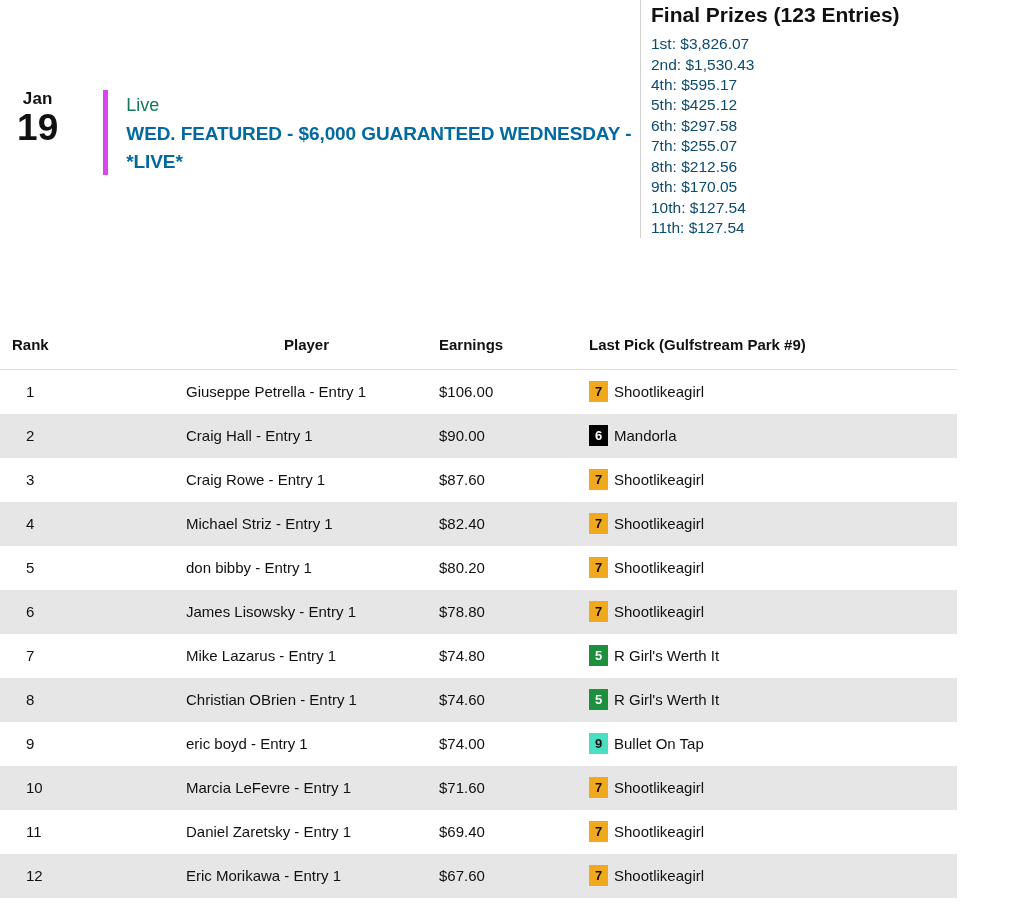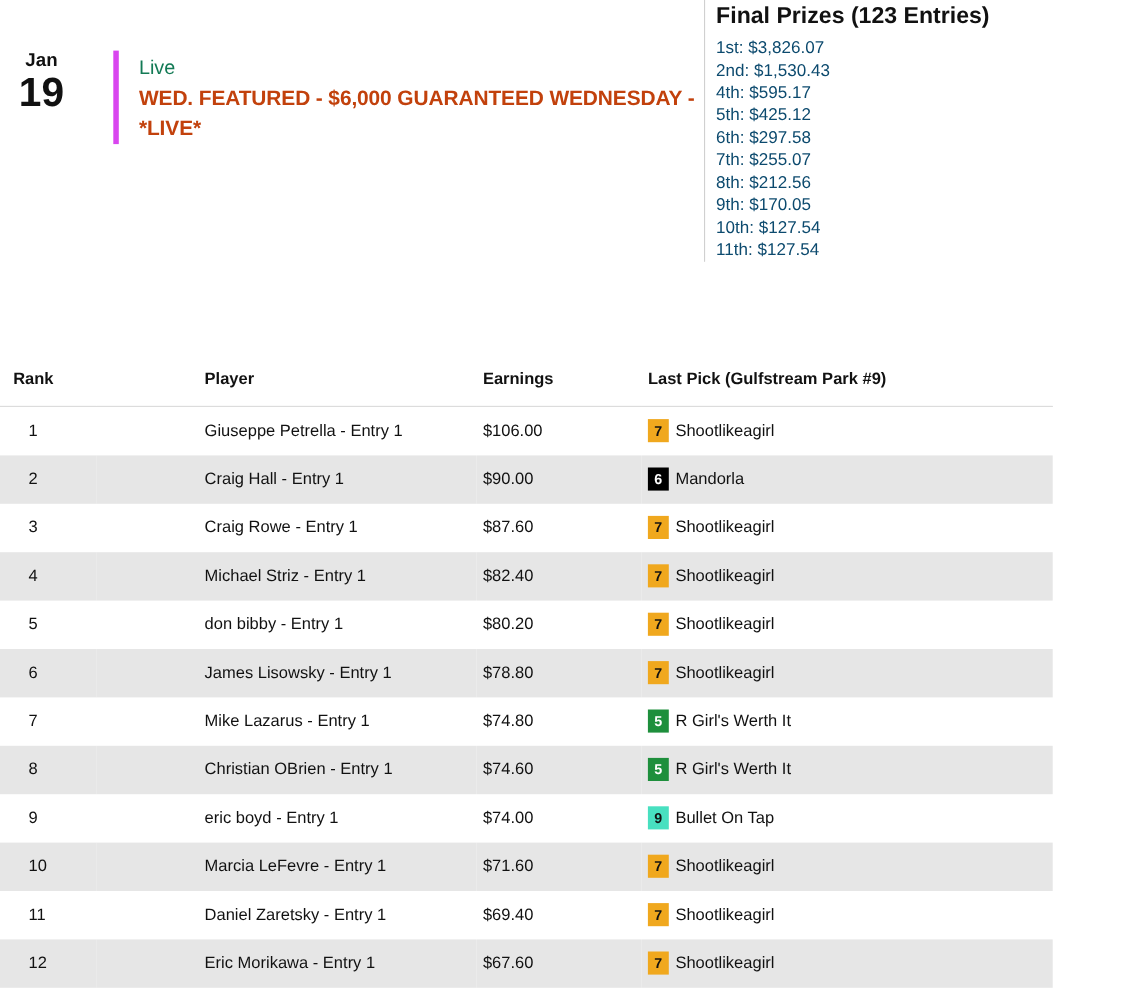--- a/index.html
+++ b/index.html
@@ -19,21 +19,21 @@
 
   
   .header {
     display: flex;
     align-items: flex-start;
     padding: 0;
   }
   .contest-head {
     display: flex;
     align-items: flex-start;
-    padding-top: 46px;
+    padding-top: 90px;
     padding-left: 10px;
     width: 640px;
   }
   .datebox {
     width: 70px;
     text-align: center;
     padding-right: 14px;
     line-height: 1;
   }
   .date-month {
@@ -56,21 +56,21 @@
     margin-left: 24px;
   }
   .live-label {
     color: #137a55;
     font-size: 18px;
     font-weight: normal;
     line-height: 1.45;
     margin-bottom: 2px;
   }
   .contest-title {
-    color: #c2410c;
+    color: #0369a1;
     font-size: 19px;
     font-weight: bold;
     line-height: 1.45;
     letter-spacing: -0.1px;
     max-width: 520px;
   }
 
   
   .prizes {
     position: absolute;
@@ -119,21 +119,21 @@
     font-size: 15px;
   }
   .standings tbody tr:nth-child(even) {
     background: #e6e6e6;
   }
   .col-rank { width: 88px; text-align: center; }
   .col-player { width: 345px; padding-left: 98px !important; }
   .col-earn { width: 150px; }
   .col-pick { }
   th.col-rank { text-align: left; padding-left: 12px; }
-  th.col-player { padding-left: 98px; }
+  th.col-player { padding-left: 98px; text-align: center; }
   th.col-earn { padding-left: 6px; }
   th.col-pick { padding-left: 6px; }
   td.col-rank { text-align: left; padding-left: 26px; }
   td.col-earn { padding-left: 6px; }
   td.col-pick { padding-left: 6px; }
 
   .pick-cell {
     display: flex;
     align-items: center;
     gap: 6px;

